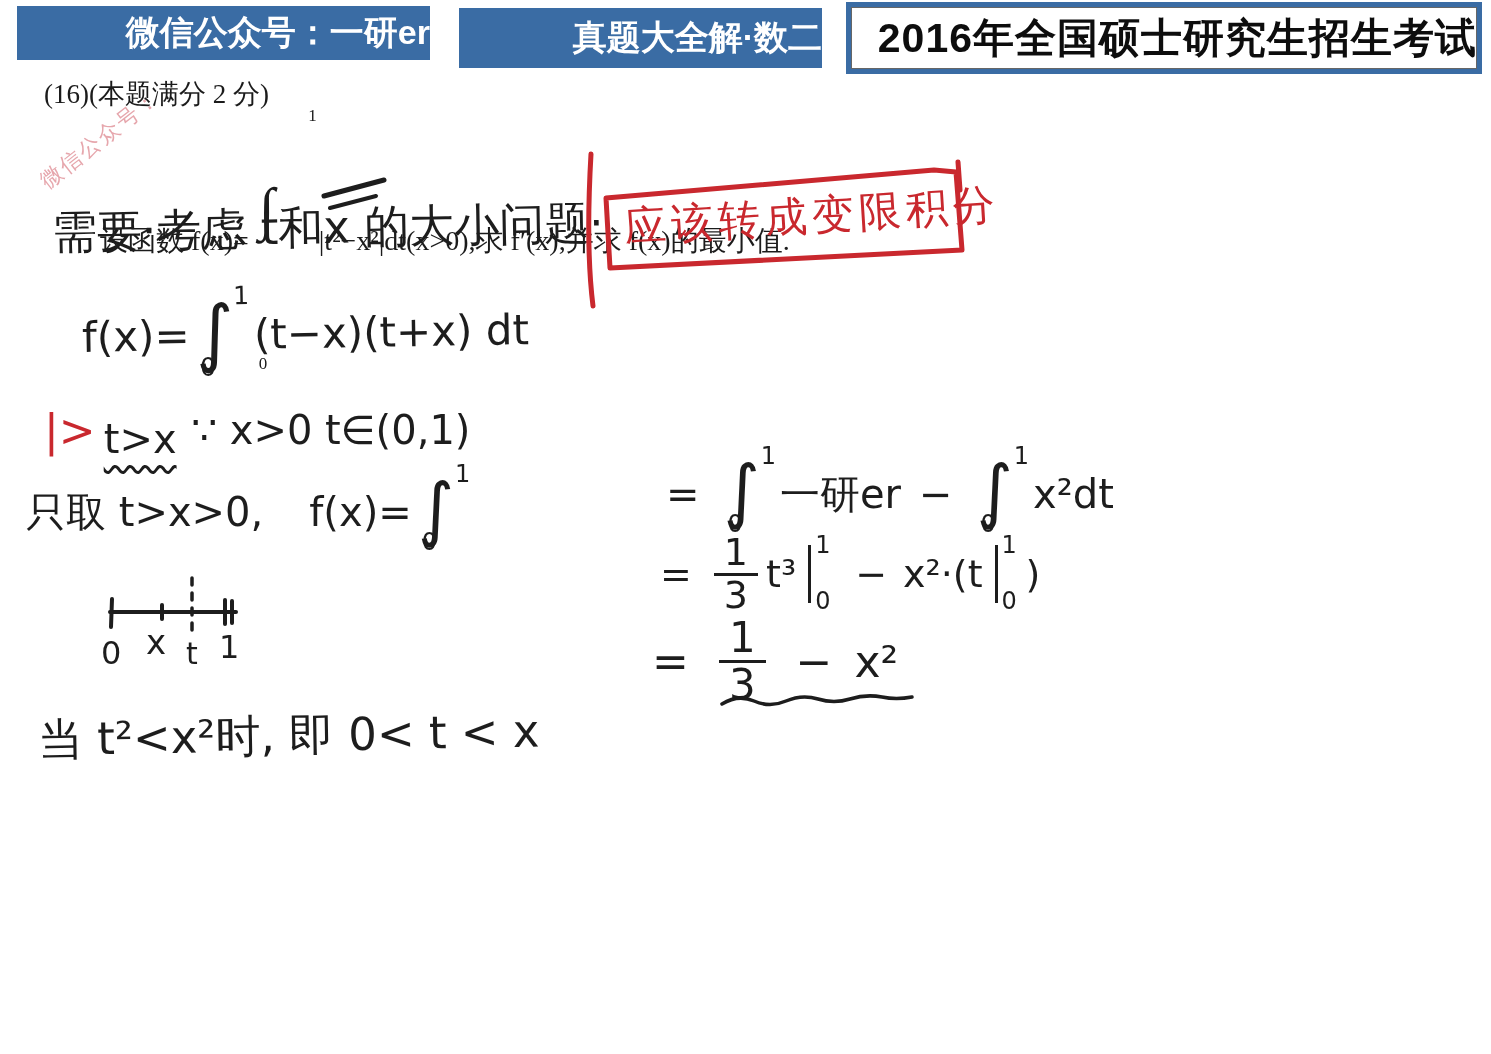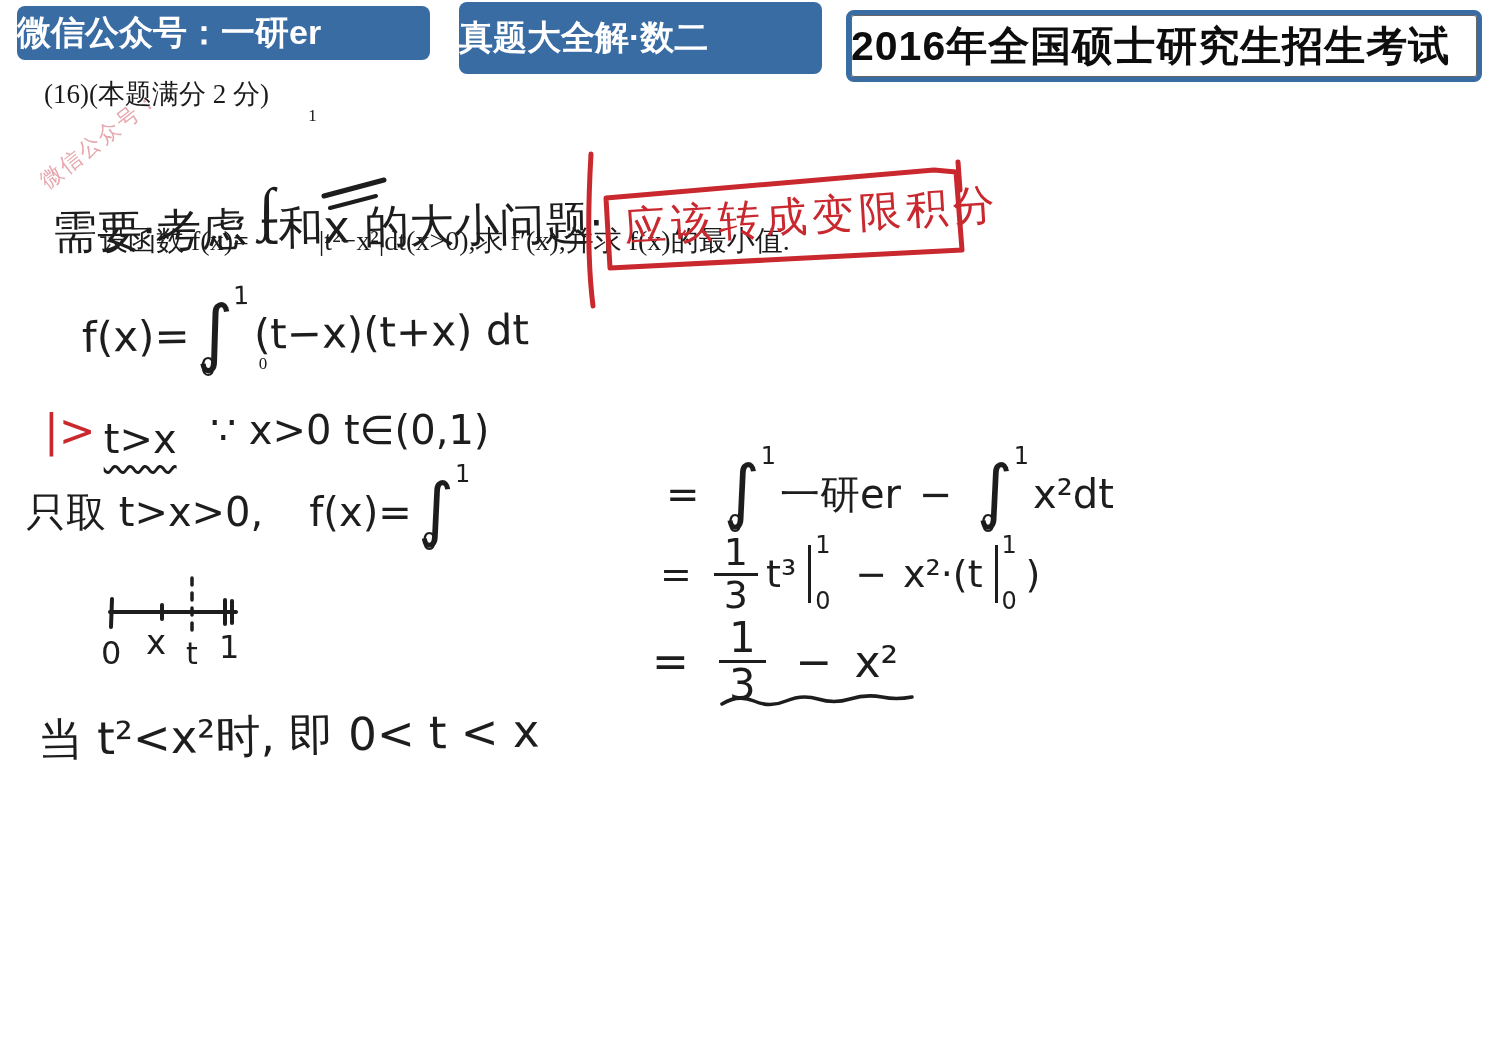--- a/index.html
+++ b/index.html
@@ -1,21 +1,21 @@
 <!DOCTYPE html>
 <html><head>
 <meta charset="utf-8">
 <style>
   html,body{margin:0;padding:0;background:#ffffff;}
   .page{position:relative;width:1491px;height:1054px;background:#ffffff;overflow:hidden;
         font-family:"Liberation Serif",serif;color:#1b1b1b;}
   .abs{position:absolute;}
 
   
-  .hdr{display:flex;align-items:center;justify-content:flex-start;text-align:center;border-radius:8px;}
+  .hdr{display:flex;align-items:center;justify-content:flex-end;text-align:center;}
   .hdr-blue{background:#3a6ca4;color:#ffffff;font-family:"Liberation Sans",sans-serif;
             font-weight:700;font-size:34px;}
   .hdr-exam{background:#ffffff;border:5px solid #3a6ca4;box-shadow:inset 0 0 0 1px rgba(0,0,0,.6);
             color:#0d0d0d;font-family:"Liberation Sans",sans-serif;font-weight:700;
             font-size:41px;letter-spacing:1px;}
 
   
   .prob-title{left:44px;top:76px;font-size:27px;}
   .stmt{left:100px;top:114px;display:flex;align-items:center;font-size:28px;}
   .stmt span{white-space:pre;}
@@ -46,24 +46,24 @@
   .footer{left:0;right:0;top:1018px;text-align:center;font-size:15px;color:#333;}
 </style>
 </head>
 <body>
 
 <div class="page">
 
   <div class="abs hdr hdr-blue" style="left:17px;top:6px;width:413px;height:54px">
     <span>微信公众号：一研er</span>
   </div>
-  <div class="abs hdr hdr-blue" style="left:459px;top:2px;width:363px;height:72px">
+  <div class="abs hdr hdr-blue" style="left:459px;top:8px;width:363px;height:60px">
     <span>真题大全解·数二</span>
   </div>
-  <div class="abs hdr hdr-exam" style="left:846px;top:10px;width:626px;height:62px">
+  <div class="abs hdr hdr-exam" style="left:846px;top:2px;width:626px;height:62px">
     <span>2016年全国硕士研究生招生考试</span>
   </div>
 
   <div class="abs watermark" style="left:34px;top:172px">微信公众号：</div>
 
   <div class="abs prob-title">(16)(本题满分 2 分)</div>
   <div class="abs stmt">
     <span>设函数 f(x)=</span>
     <span class="print-int">
       <span class="sign">∫</span>
@@ -92,21 +92,21 @@
       <span class="sign">∫</span>
       <span class="up">1</span>
       <span class="lo">0</span>
     </span>
     <span>(t−x)(t+x) dt</span>
   </div>
 
   <div class="abs hw row" style="left:36px;top:398px;font-size:40px">
     <span class="red" style="font-size:44px;margin:0 8px">|&gt;</span>
     <span class="wavy">t&gt;x</span>
-    <span style="margin-left:34px">∵ x&gt;0 t∈(0,1)</span>
+    <span style="margin-left:15px">∵ x&gt;0 t∈(0,1)</span>
   </div>
 
   <div class="abs hw row" style="left:26px;top:470px;font-size:40px">
     <span>只取 t&gt;x&gt;0,</span>
     <span style="margin-left:46px">f(x)=</span>
     <span class="hw-int">
       <span class="sign">∫</span>
       <span class="up">1</span>
       <span class="lo">0</span>
     </span>

